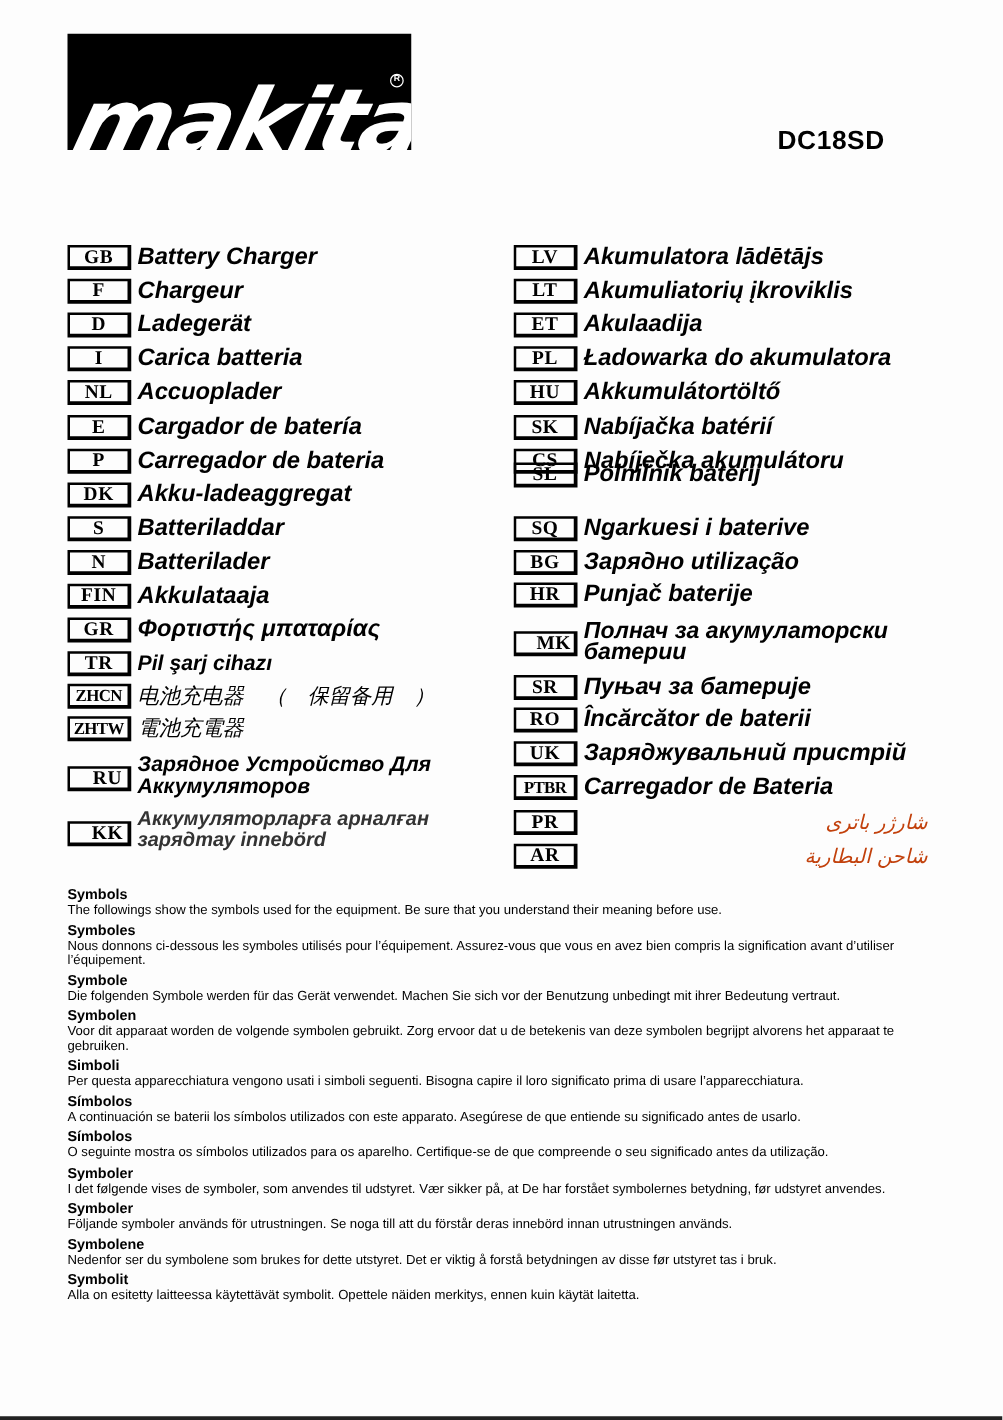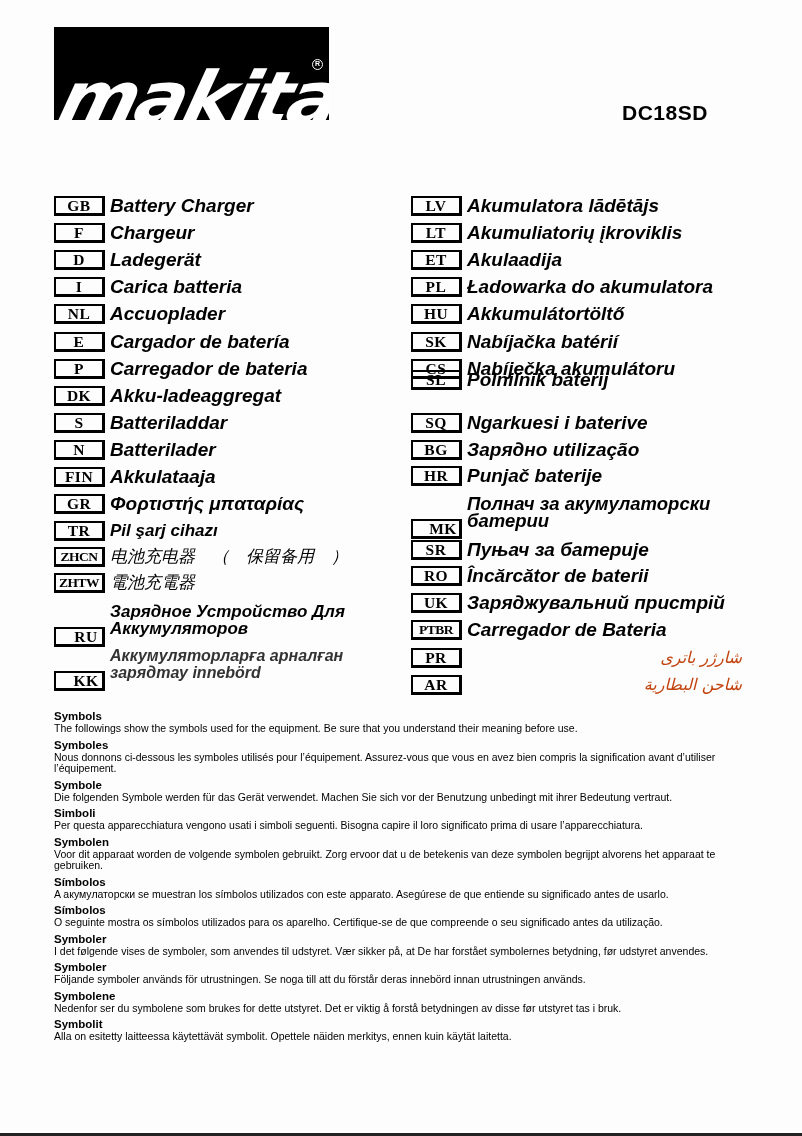--- a/index.html
+++ b/index.html
@@ -35,21 +35,21 @@
     .col { position: absolute; top: 196px; }
     .col-left { left: 54px; width: 345px; }
     .col-right { left: 411px; width: 345px; }
     .row { position: absolute; left: 0; display: flex; align-items: flex-start; }
     .code {
       width: 51px; height: 20px; border: 2px solid #000; border-right-width: 3px; border-bottom-width: 3px;
       font-weight: bold; font-size: 15.5px; line-height: 16px; text-align: center;
       flex: 0 0 auto; letter-spacing: 0.5px; font-family: Liberation Serif, serif;
     }
     .code.narrow { font-size: 13.5px; letter-spacing: -0.5px; }
-    .code.tall { margin-top: 24px; padding-left: 14px; }
+    .code.tall { margin-top: 10px; padding-left: 14px; }
     .label {
       margin-left: 5px; font-weight: bold; font-size: 19px; line-height: 20px;
       white-space: nowrap;
       font-style: italic;
     }
     .label.thin { font-weight: normal; font-size: 17px; }
     .label.two { font-size: 17px; line-height: 17px; white-space: normal; }
     .label.gray { color: #333; font-size: 16px; line-height: 17px; }
     .label.mk { font-size: 18.5px; line-height: 17px; }
     .label.rtl {
@@ -231,30 +231,30 @@
     </div>
     <div class="sym-block">
       <div class="sym-title">Symboles</div>
       <div class="sym-text">Nous donnons ci-dessous les symboles utilisés pour l’équipement. Assurez-vous que vous en avez bien compris la signification avant d’utiliser l’équipement.</div>
     </div>
     <div class="sym-block">
       <div class="sym-title">Symbole</div>
       <div class="sym-text">Die folgenden Symbole werden für das Gerät verwendet. Machen Sie sich vor der Benutzung unbedingt mit ihrer Bedeutung vertraut.</div>
     </div>
     <div class="sym-block">
+      <div class="sym-title">Symbolen</div>
+      <div class="sym-text">Voor dit apparaat worden de volgende symbolen gebruikt. Zorg ervoor dat u de betekenis van deze symbolen begrijpt alvorens het apparaat te gebruiken.</div>
+    </div>
+    <div class="sym-block">
       <div class="sym-title">Simboli</div>
       <div class="sym-text">Per questa apparecchiatura vengono usati i simboli seguenti. Bisogna capire il loro significato prima di usare l’apparecchiatura.</div>
     </div>
     <div class="sym-block">
-      <div class="sym-title">Symbolen</div>
-      <div class="sym-text">Voor dit apparaat worden de volgende symbolen gebruikt. Zorg ervoor dat u de betekenis van deze symbolen begrijpt alvorens het apparaat te gebruiken.</div>
-    </div>
-    <div class="sym-block">
       <div class="sym-title">Símbolos</div>
-      <div class="sym-text">A акумулаторски se muestran los símbolos utilizados con este apparato. Asegúrese de que entiende su significado antes de usarlo.</div>
+      <div class="sym-text">A continuación se baterii los símbolos utilizados con este apparato. Asegúrese de que entiende su significado antes de usarlo.</div>
     </div>
     <div class="sym-block">
       <div class="sym-title">Símbolos</div>
       <div class="sym-text">O seguinte mostra os símbolos utilizados para os aparelho. Certifique-se de que compreende o seu significado antes da utilização.</div>
     </div>
     <div class="sym-block">
       <div class="sym-title">Symboler</div>
       <div class="sym-text">I det følgende vises de symboler, som anvendes til udstyret. Vær sikker på, at De har forstået symbolernes betydning, før udstyret anvendes.</div>
     </div>
     <div class="sym-block">

